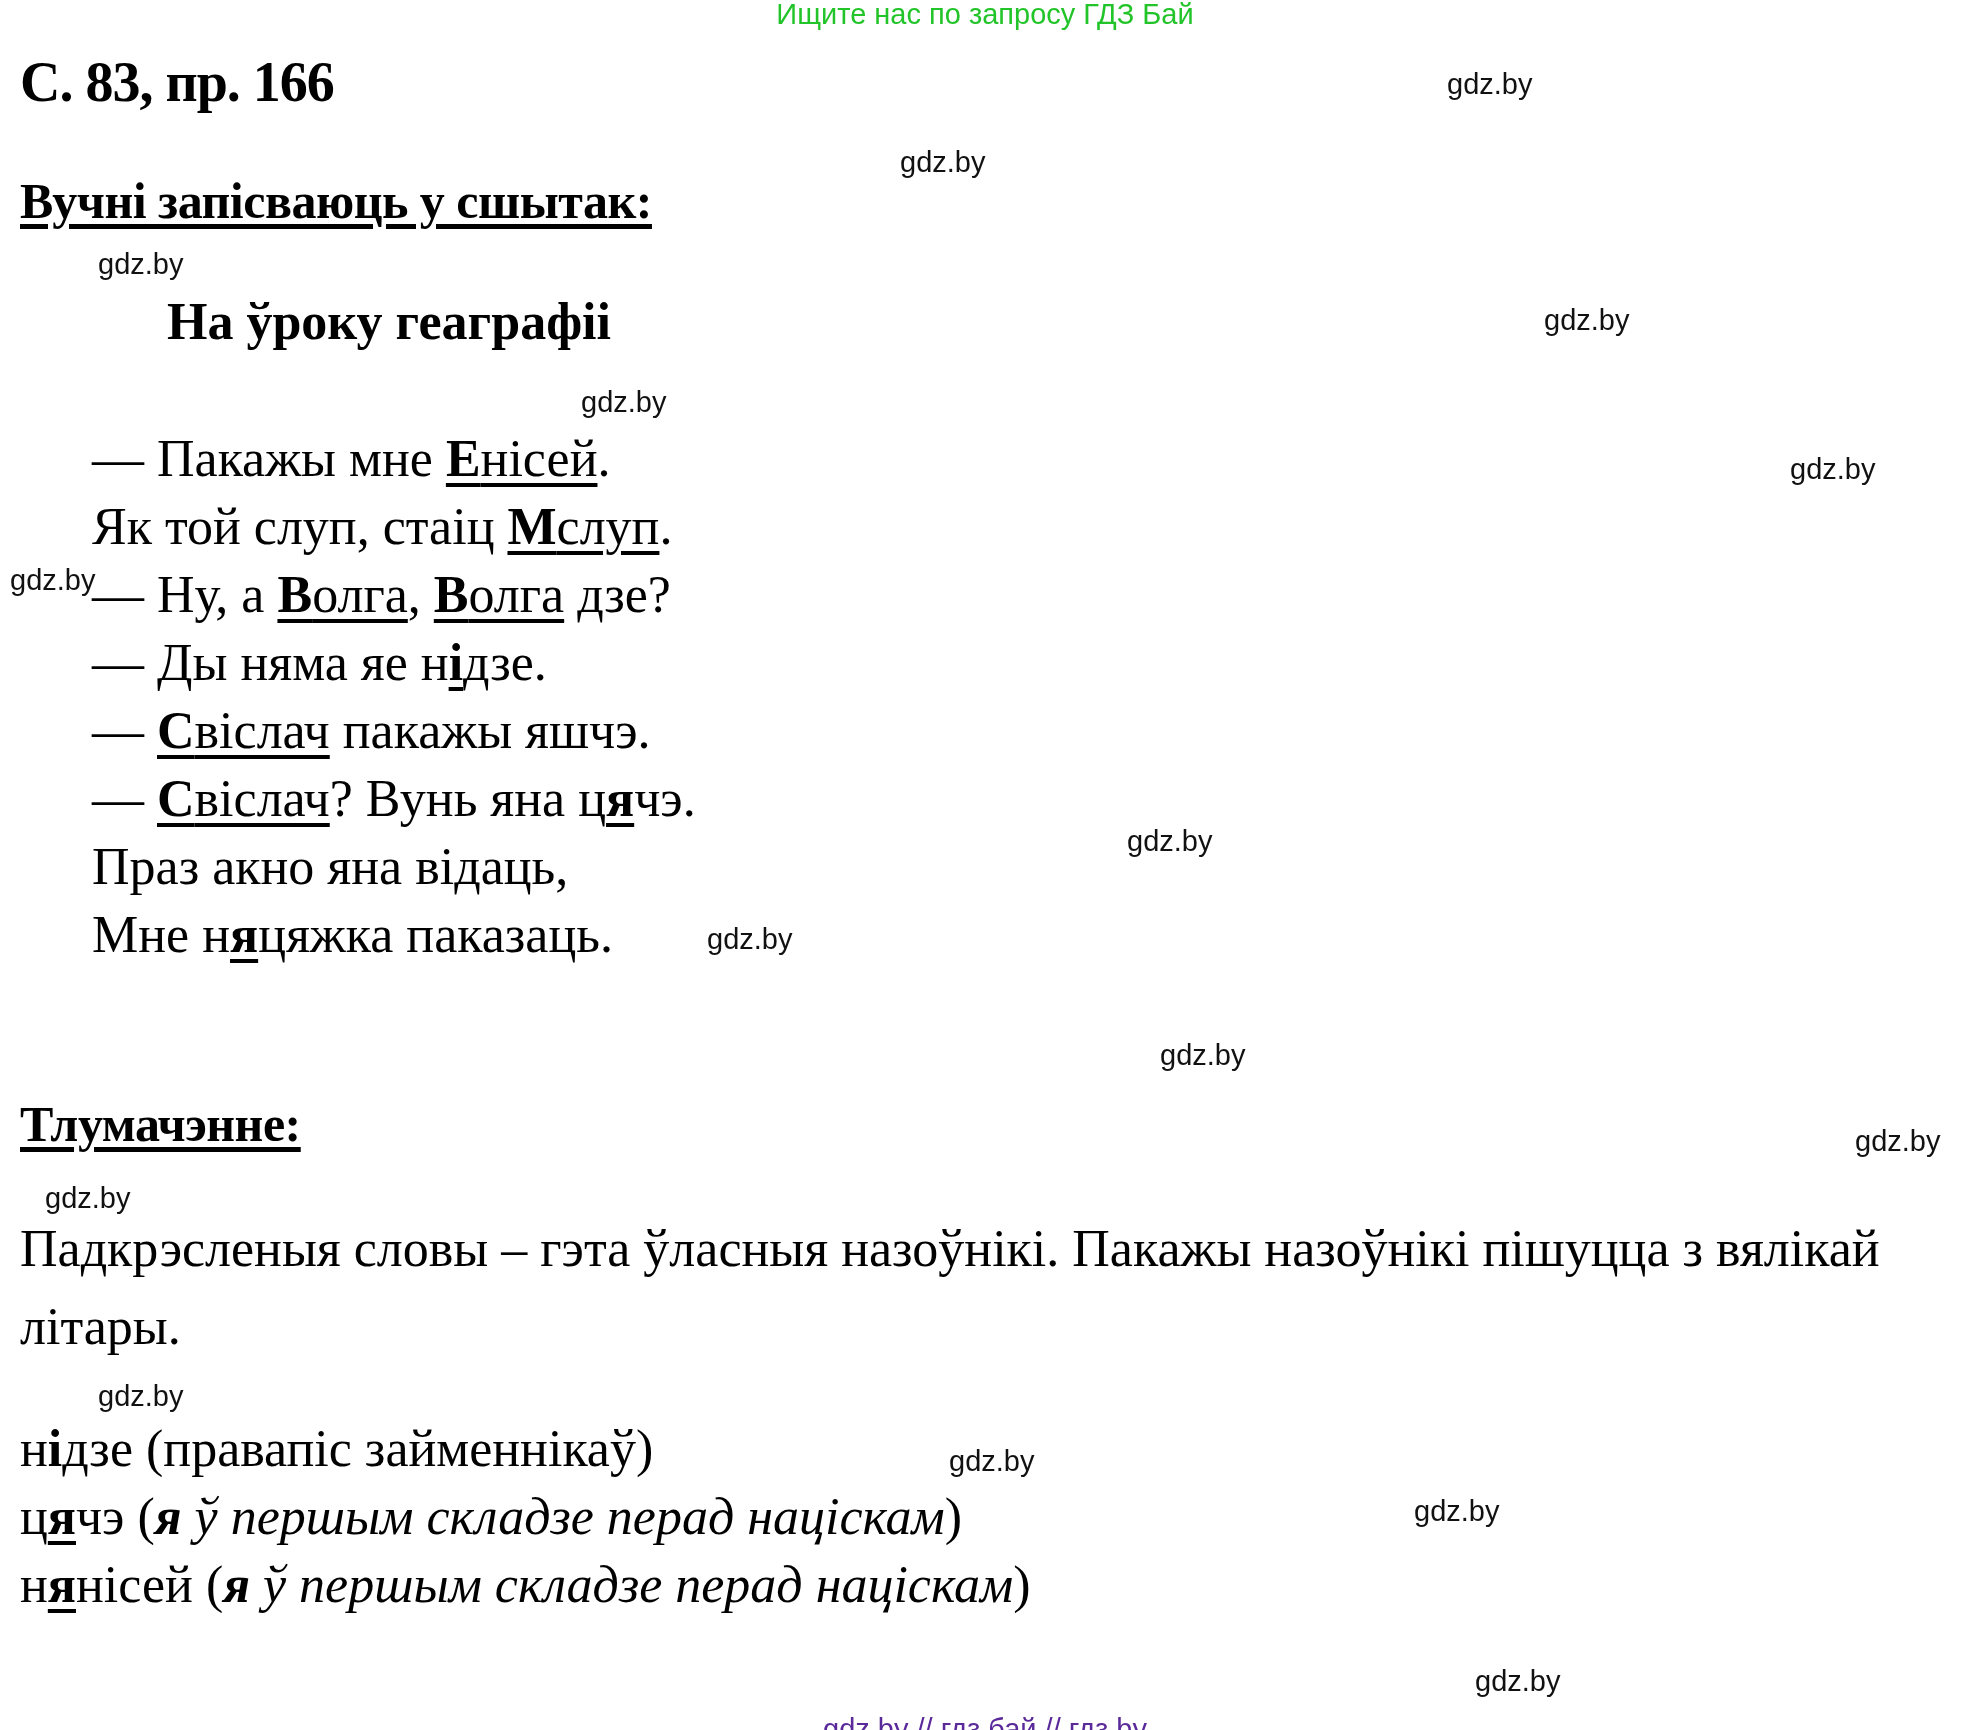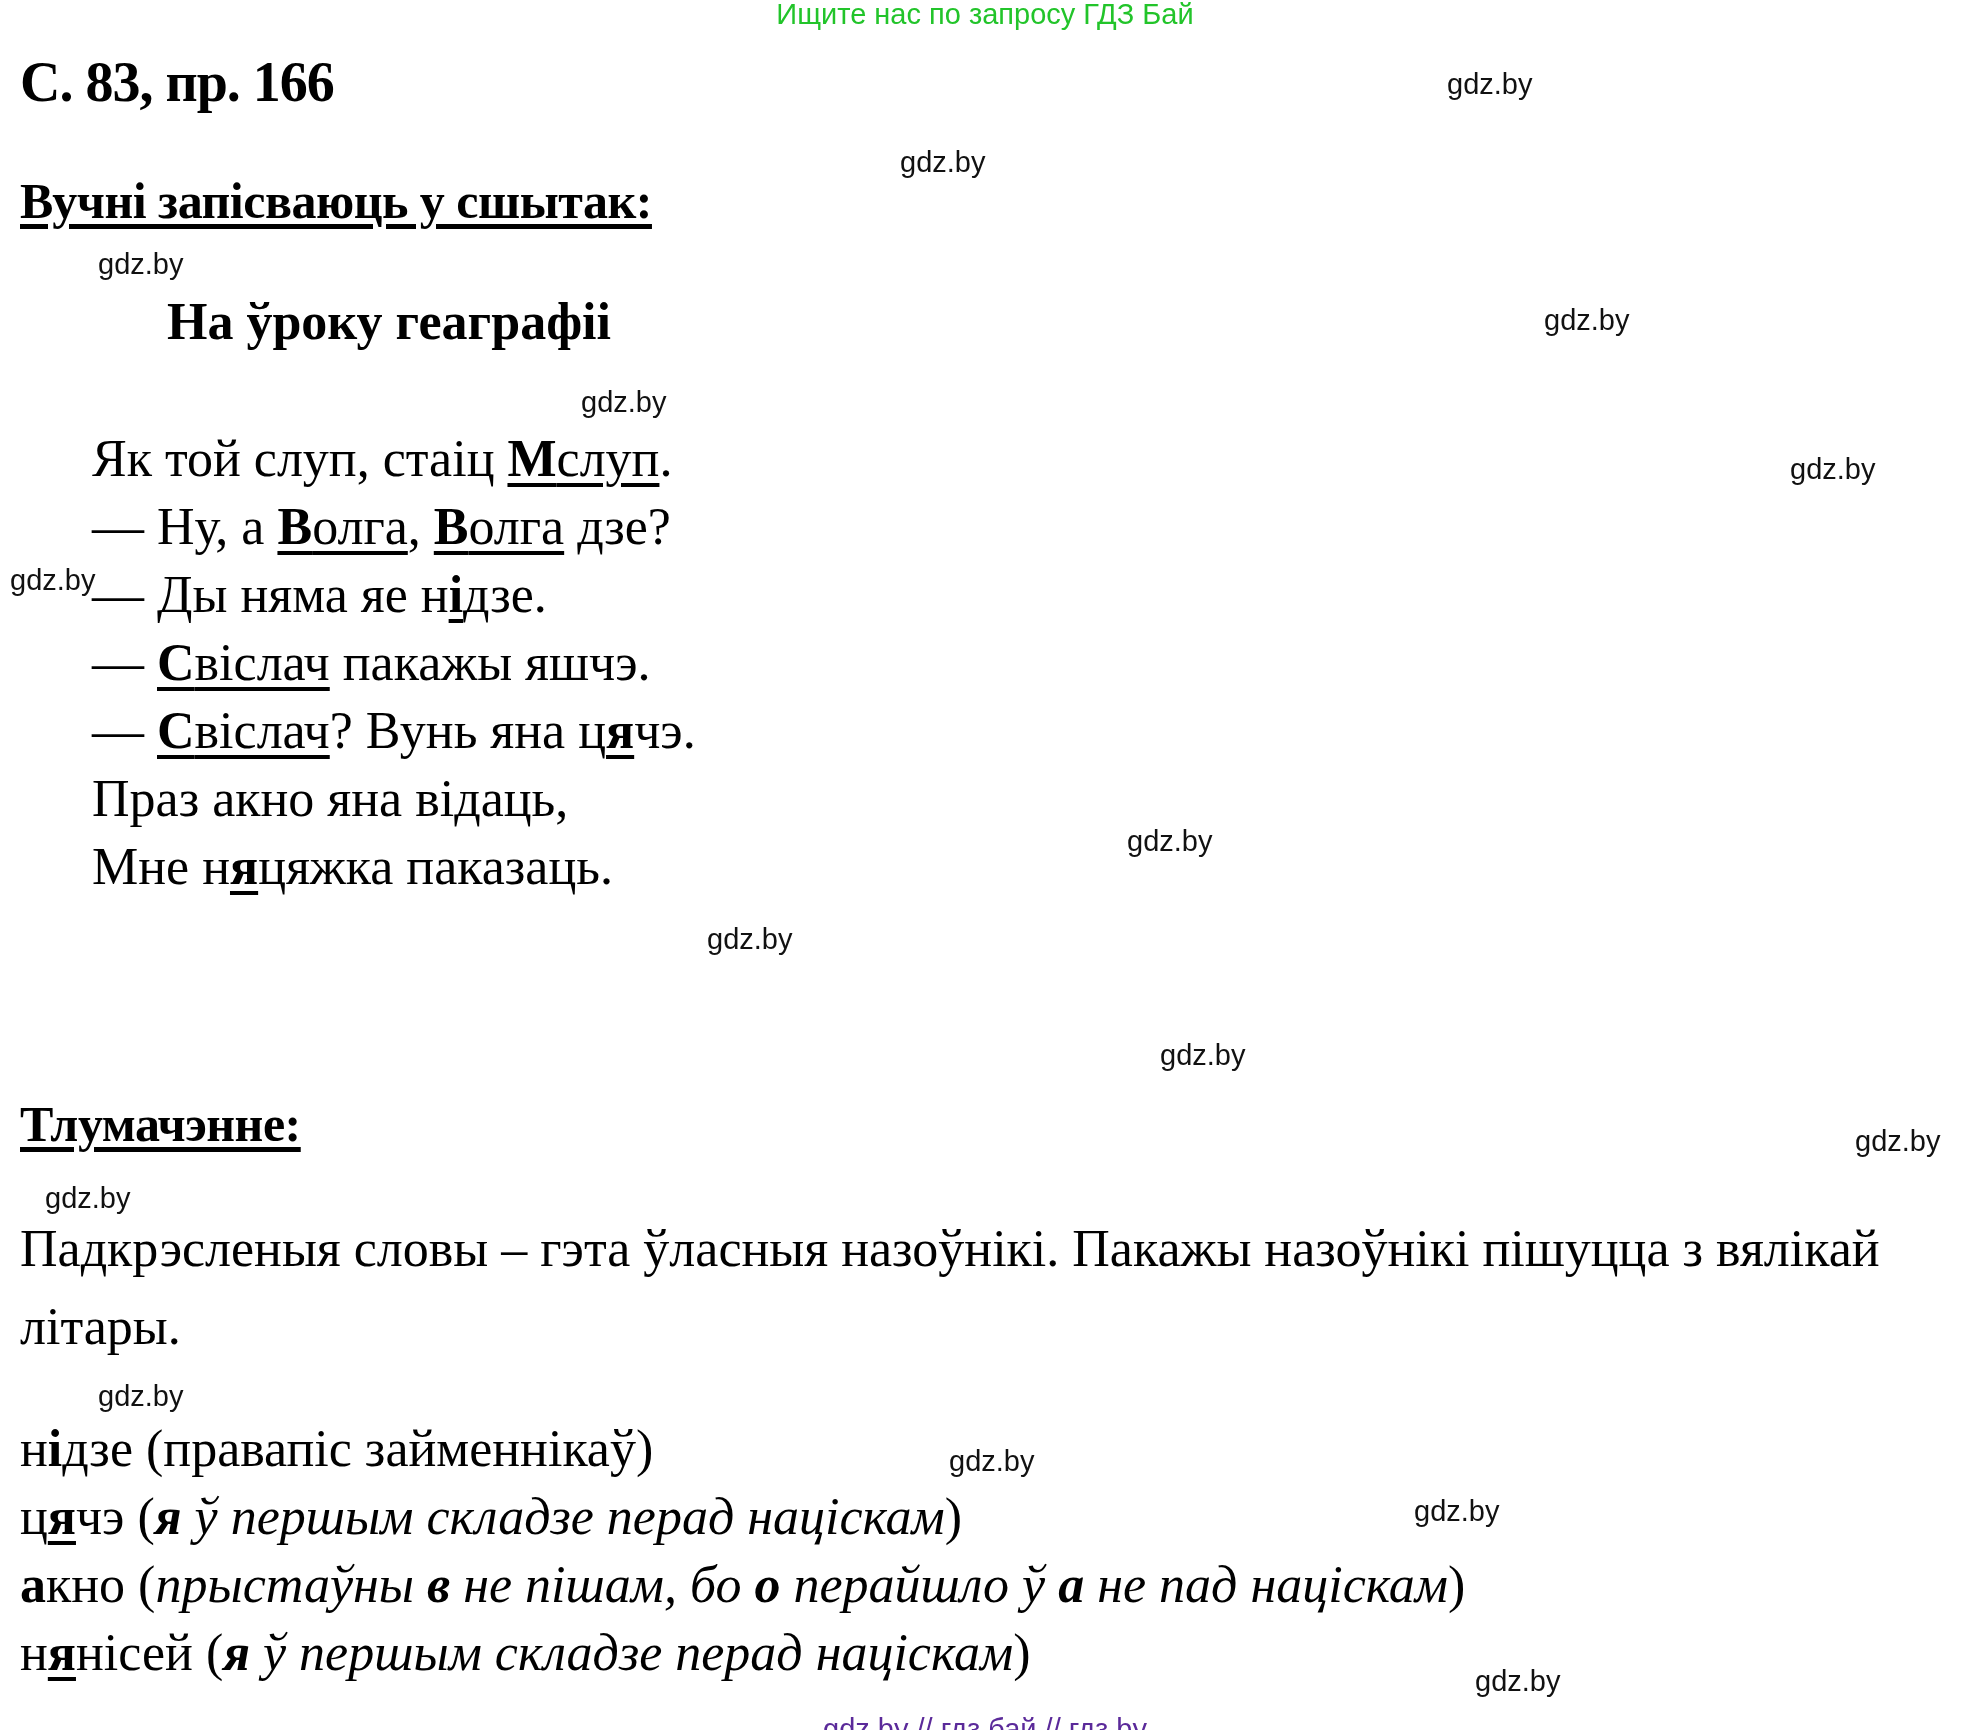--- a/index.html
+++ b/index.html
@@ -30,37 +30,37 @@
 
 <div class="abs banner">Ищите нас по запросу ГДЗ Бай</div>
 
 <div class="abs title">С. 83, пр. 166</div>
 
 <div class="abs h2" style="left:20px; top:172px;">Вучні запісваюць у сшытак:</div>
 
 <div class="abs poem-title">На ўроку геаграфіі</div>
 
 <div class="abs poem">
+  <div><span>— Пакажы мне </span><span class="u"><span class="ub">Е</span><span>нісей</span></span><span>.</span></div>
   <div><span>Як той слуп, стаіц </span><span class="u"><span class="ub">М</span><span>слуп</span></span><span>.</span></div>
   <div><span>— Ну, а </span><span class="u"><span class="ub">В</span><span>олга</span></span><span>, </span><span class="u"><span class="ub">В</span><span>олга</span></span><span> дзе?</span></div>
   <div><span>— Ды няма яе н</span><span class="u ub">і</span><span>дзе.</span></div>
   <div><span>— </span><span class="u"><span class="ub">С</span><span>віслач</span></span><span> пакажы яшчэ.</span></div>
   <div><span>— </span><span class="u"><span class="ub">С</span><span>віслач</span></span><span>? Вунь яна ц</span><span class="u ub">я</span><span>чэ.</span></div>
   <div><span>Праз акно яна відаць,</span></div>
   <div><span>Мне н</span><span class="u ub">я</span><span>цяжка паказаць.</span></div>
 </div>
 
 <div class="abs h2" style="left:20px; top:1095px;">Тлумачэнне:</div>
 
 <div class="abs expl">Падкрэсленыя словы – гэта ўласныя назоўнікі. Пакажы назоўнікі пішуцца з вялікай літары.</div>
 
 <div class="abs notes">
   <div><span>н</span><span class="ub">і</span><span>дзе</span><span> (правапіс займеннікаў)</span></div>
   <div><span>ц</span><span class="u ub">я</span><span>чэ</span><span> (</span><span class="bi">я</span><span class="it"> ў першым складзе перад націскам</span><span>)</span></div>
-  <div><span class="ub">а</span><span>кно</span><span> (</span><span class="it">прыстаўны </span><span class="bi">в</span><span class="it"> не пішам, бо </span><span class="bi">о</span><span class="it"> перайшло ў </span><span class="bi">а</span><span class="it"> не пад націскам</span><span>)</span></div>
   <div><span>н</span><span class="u ub">я</span><span>нісей</span><span> (</span><span class="bi">я</span><span class="it"> ў першым складзе перад націскам</span><span>)</span></div>
 </div>
 
 <div class="abs wm" style="left:1447px; top:68px;">gdz.by</div>
 <div class="abs wm" style="left:900px;  top:146px;">gdz.by</div>
 <div class="abs wm" style="left:98px;   top:248px;">gdz.by</div>
 <div class="abs wm" style="left:1544px; top:304px;">gdz.by</div>
 <div class="abs wm" style="left:581px;  top:386px;">gdz.by</div>
 <div class="abs wm" style="left:1790px; top:453px;">gdz.by</div>
 <div class="abs wm" style="left:10px;   top:564px;">gdz.by</div>

